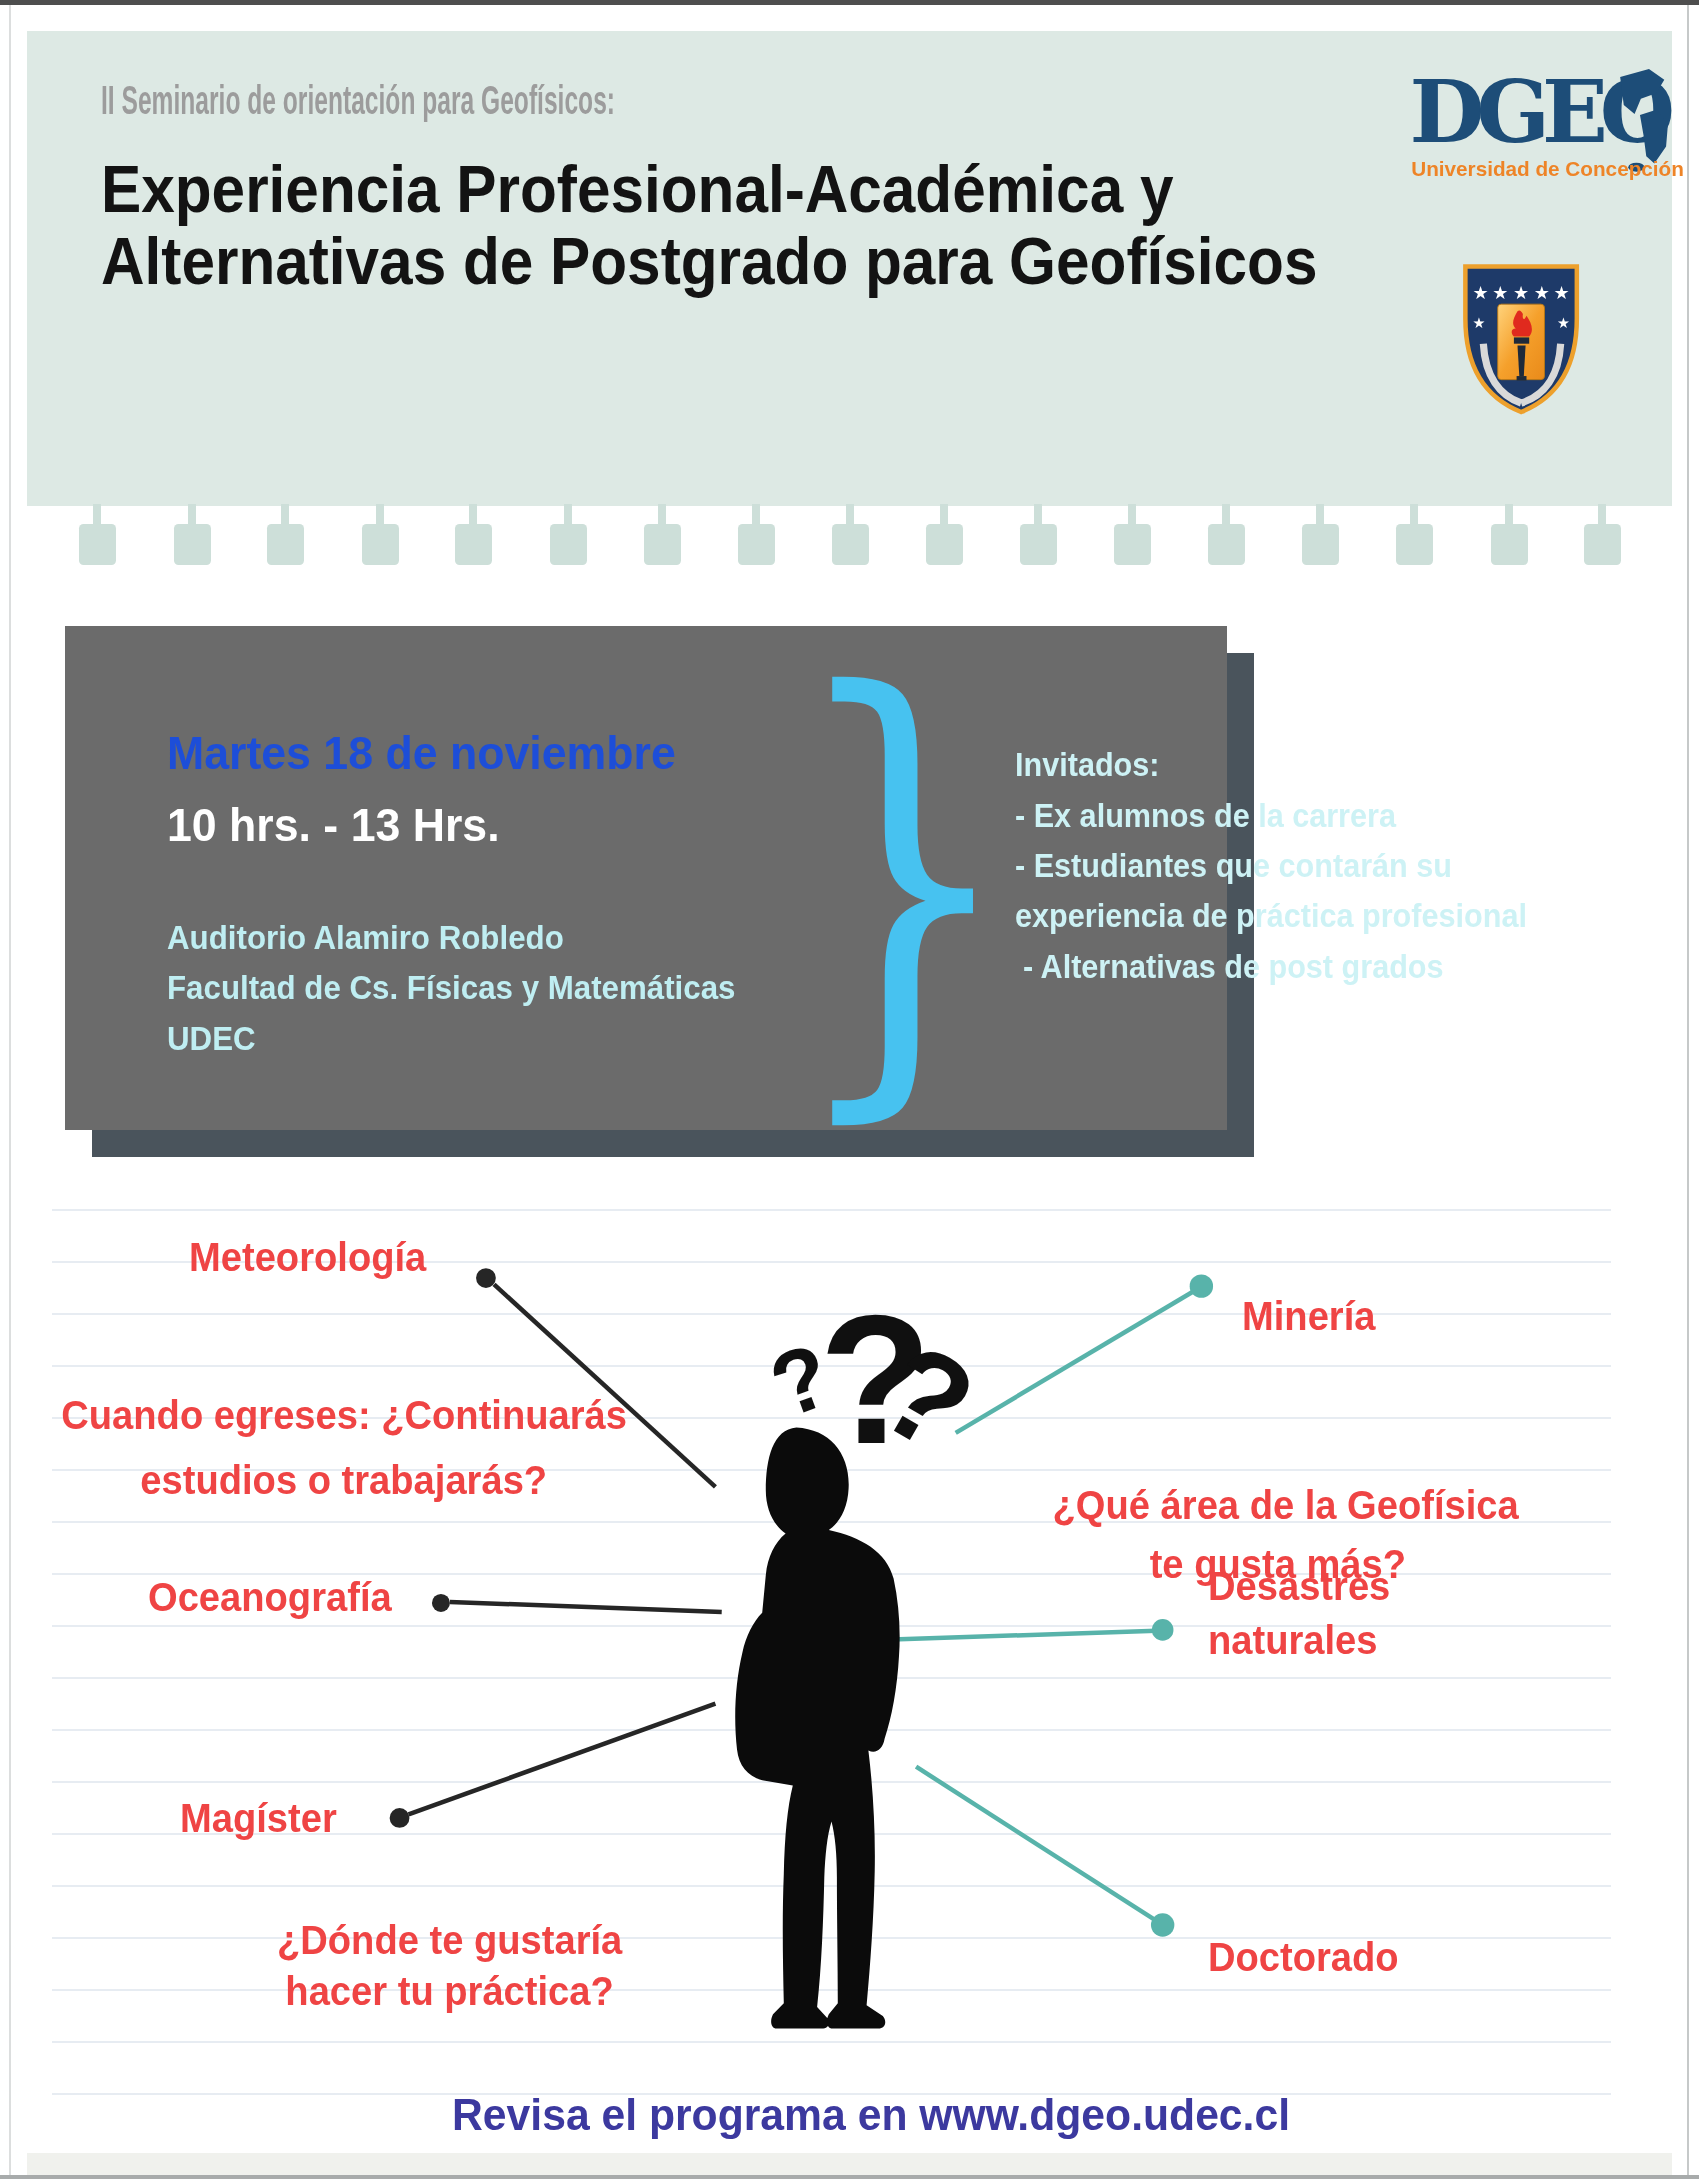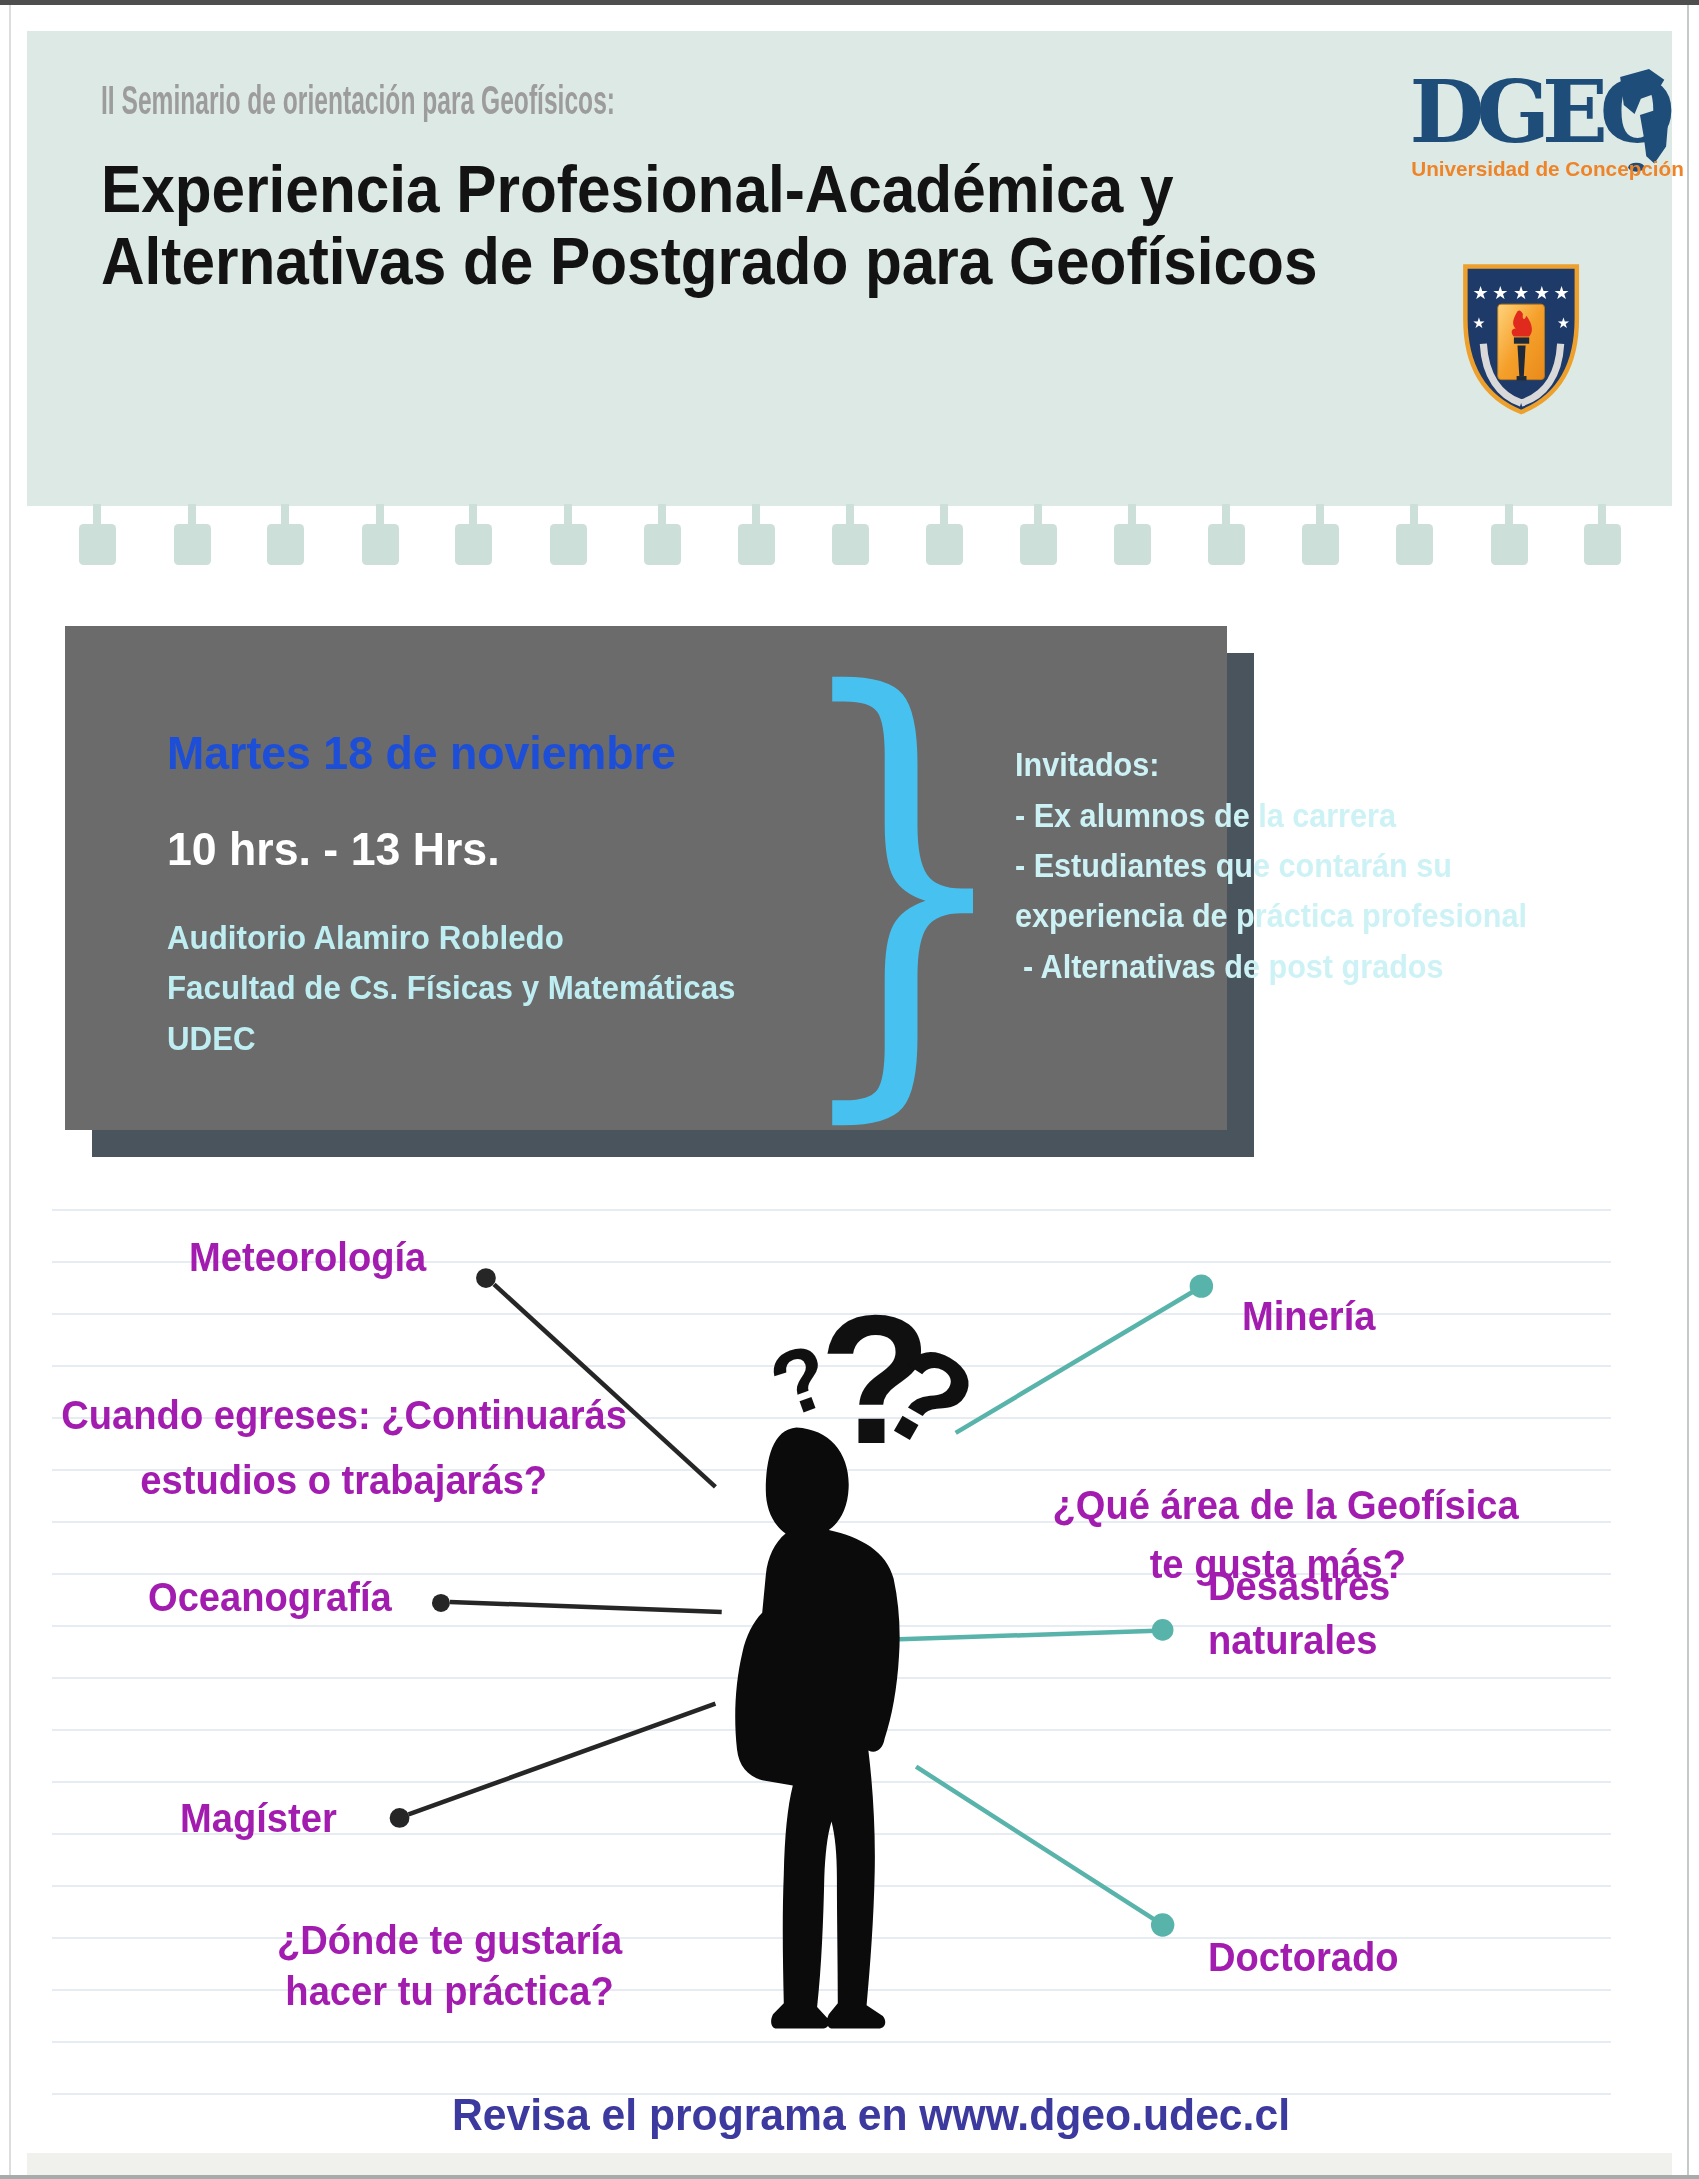--- a/index.html
+++ b/index.html
@@ -26,39 +26,39 @@
   .title2{top:227px;}
 
   .tag{position:absolute;}
   .tag-stem{position:absolute;left:14.4px;top:0;width:8px;height:21.6px;background:#cddfd9;}
   .tag-body{position:absolute;left:0;top:20px;width:37px;height:41px;background:#cddfd9;border-radius:4.5px;}
 
   
   .panel-shadow{left:92px;top:653px;width:1162px;height:504px;background:#4a545c;}
   .panel{left:65px;top:626px;width:1162px;height:504px;background:#6b6b6b;}
   .panel-date{left:167px;top:725px;font-size:47px;font-weight:bold;color:#1d4ed8;}
-  .panel-time{left:167px;top:797px;font-size:47px;font-weight:bold;color:#ffffff;margin-top:24px;}
+  .panel-time{left:167px;top:797px;font-size:47px;font-weight:bold;color:#ffffff;}
   .panel-date .cond,.panel-time .cond{transform:scaleX(.95);}
   .venue{left:167px;font-size:34px;font-weight:bold;color:#bfeef2;}
   .venue .cond{transform:scaleX(.92);}
   .venue1{top:918px;} .venue2{top:968px;} .venue3{top:1019px;}
   .brace{left:835px;top:626px;width:135px;height:504px;display:flex;align-items:center;justify-content:center;}
   .brace span{font-family:"DejaVu Serif",serif;font-size:486px;line-height:1;color:#47c2f0;
               display:inline-block;transform:scaleX(.75);}
   .invited{left:1015px;font-size:34px;font-weight:bold;color:#cdf2f5;}
   .invited .cond{transform:scaleX(.90);}
   .inv-title{top:745px;}
   .inv-l0{top:796px;} .inv-l1{top:846px;} .inv-l2{top:896px;} .inv-l3{top:947px;margin-left:8px;}
 
   
   .paper{left:52px;top:1159px;width:1559px;height:938px;
          background:repeating-linear-gradient(180deg,rgba(0,0,0,0) 0 50px,#e7ecf2 50px 52px);}
 
   
-  .lbl{font-size:41px;font-weight:bold;color:#a21caf;line-height:1;}
+  .lbl{font-size:41px;font-weight:bold;color:#ef4444;line-height:1;}
   .lbl .cond,.lbl .cond-c{transform:scaleX(.93);}
   .lbl-meteo{left:189px;top:1237px;}
   .lbl-mineria{left:1242px;top:1296px;}
   .blk-cuando{left:27px;top:1383px;width:634px;text-align:center;line-height:65px;}
   .blk-quearea{left:1035px;top:1476px;width:486px;text-align:center;line-height:59px;}
   .lbl-ocean{left:148px;top:1577px;}
   .blk-desastres{left:1208px;top:1559px;width:288px;line-height:54px;}
   .lbl-magister{left:180px;top:1798px;}
   .lbl-doctorado{left:1208px;top:1937px;}
   .blk-donde{left:133px;top:1915px;width:634px;text-align:center;line-height:51px;}

